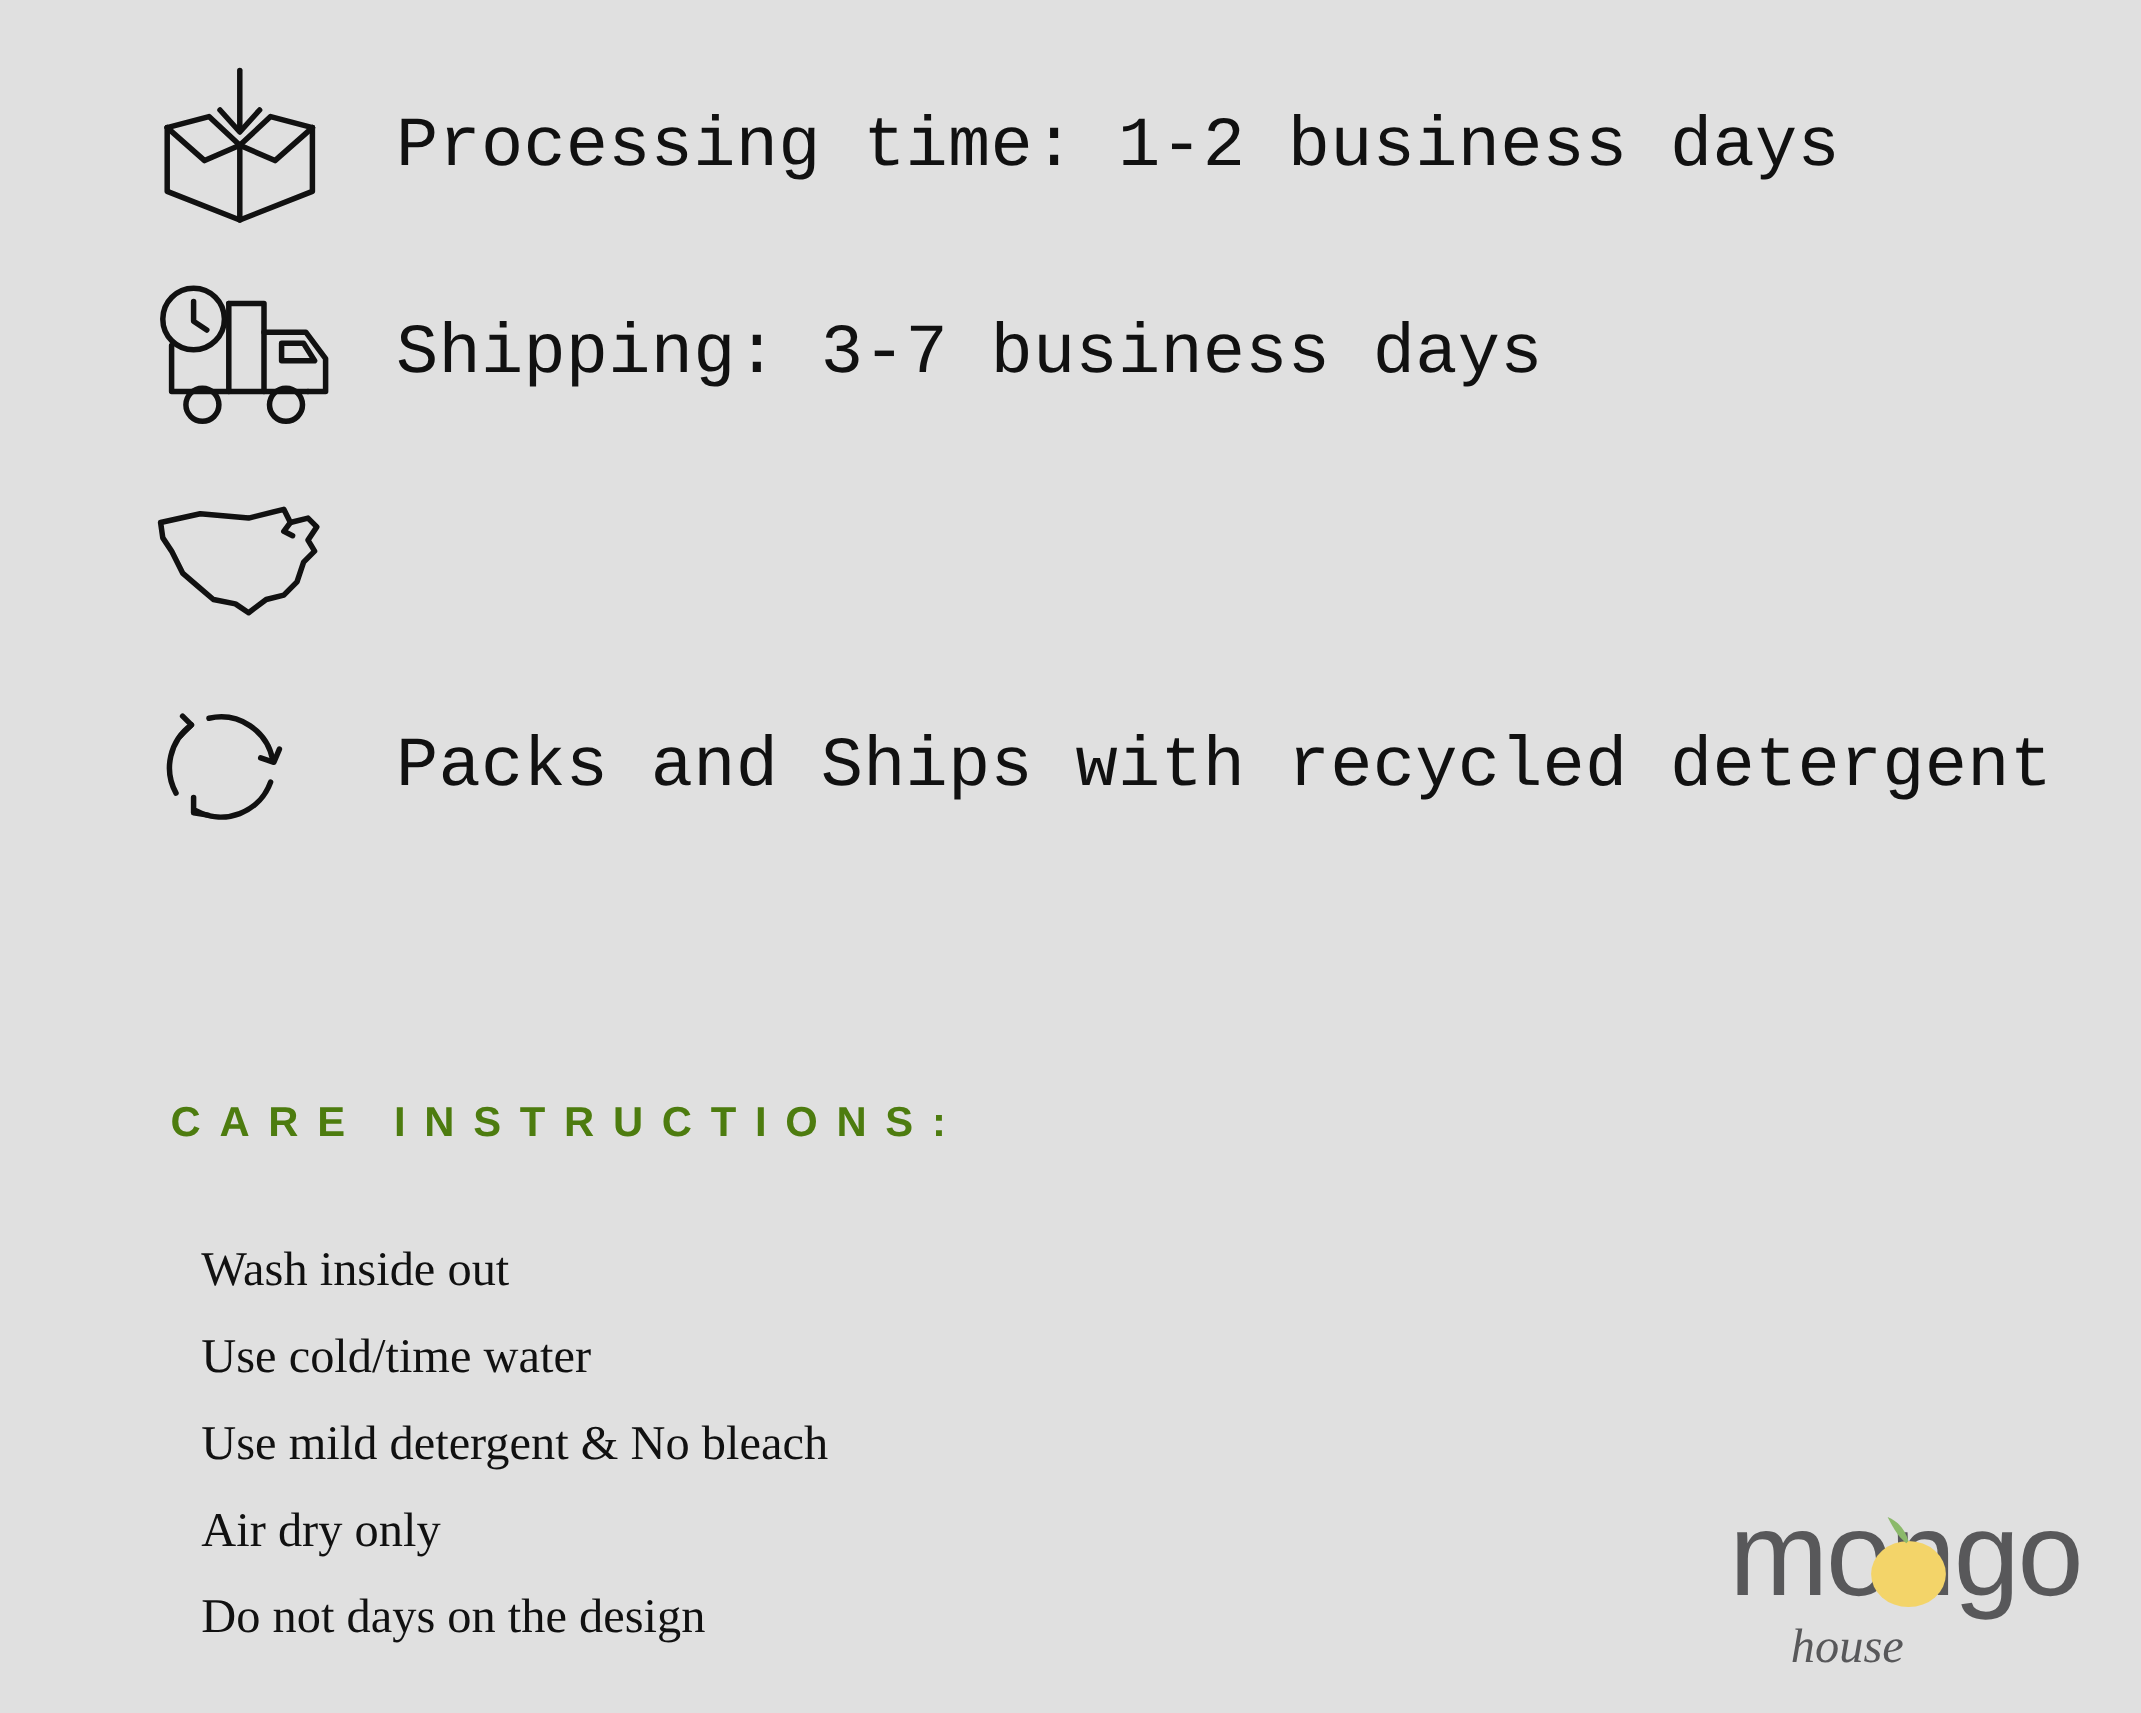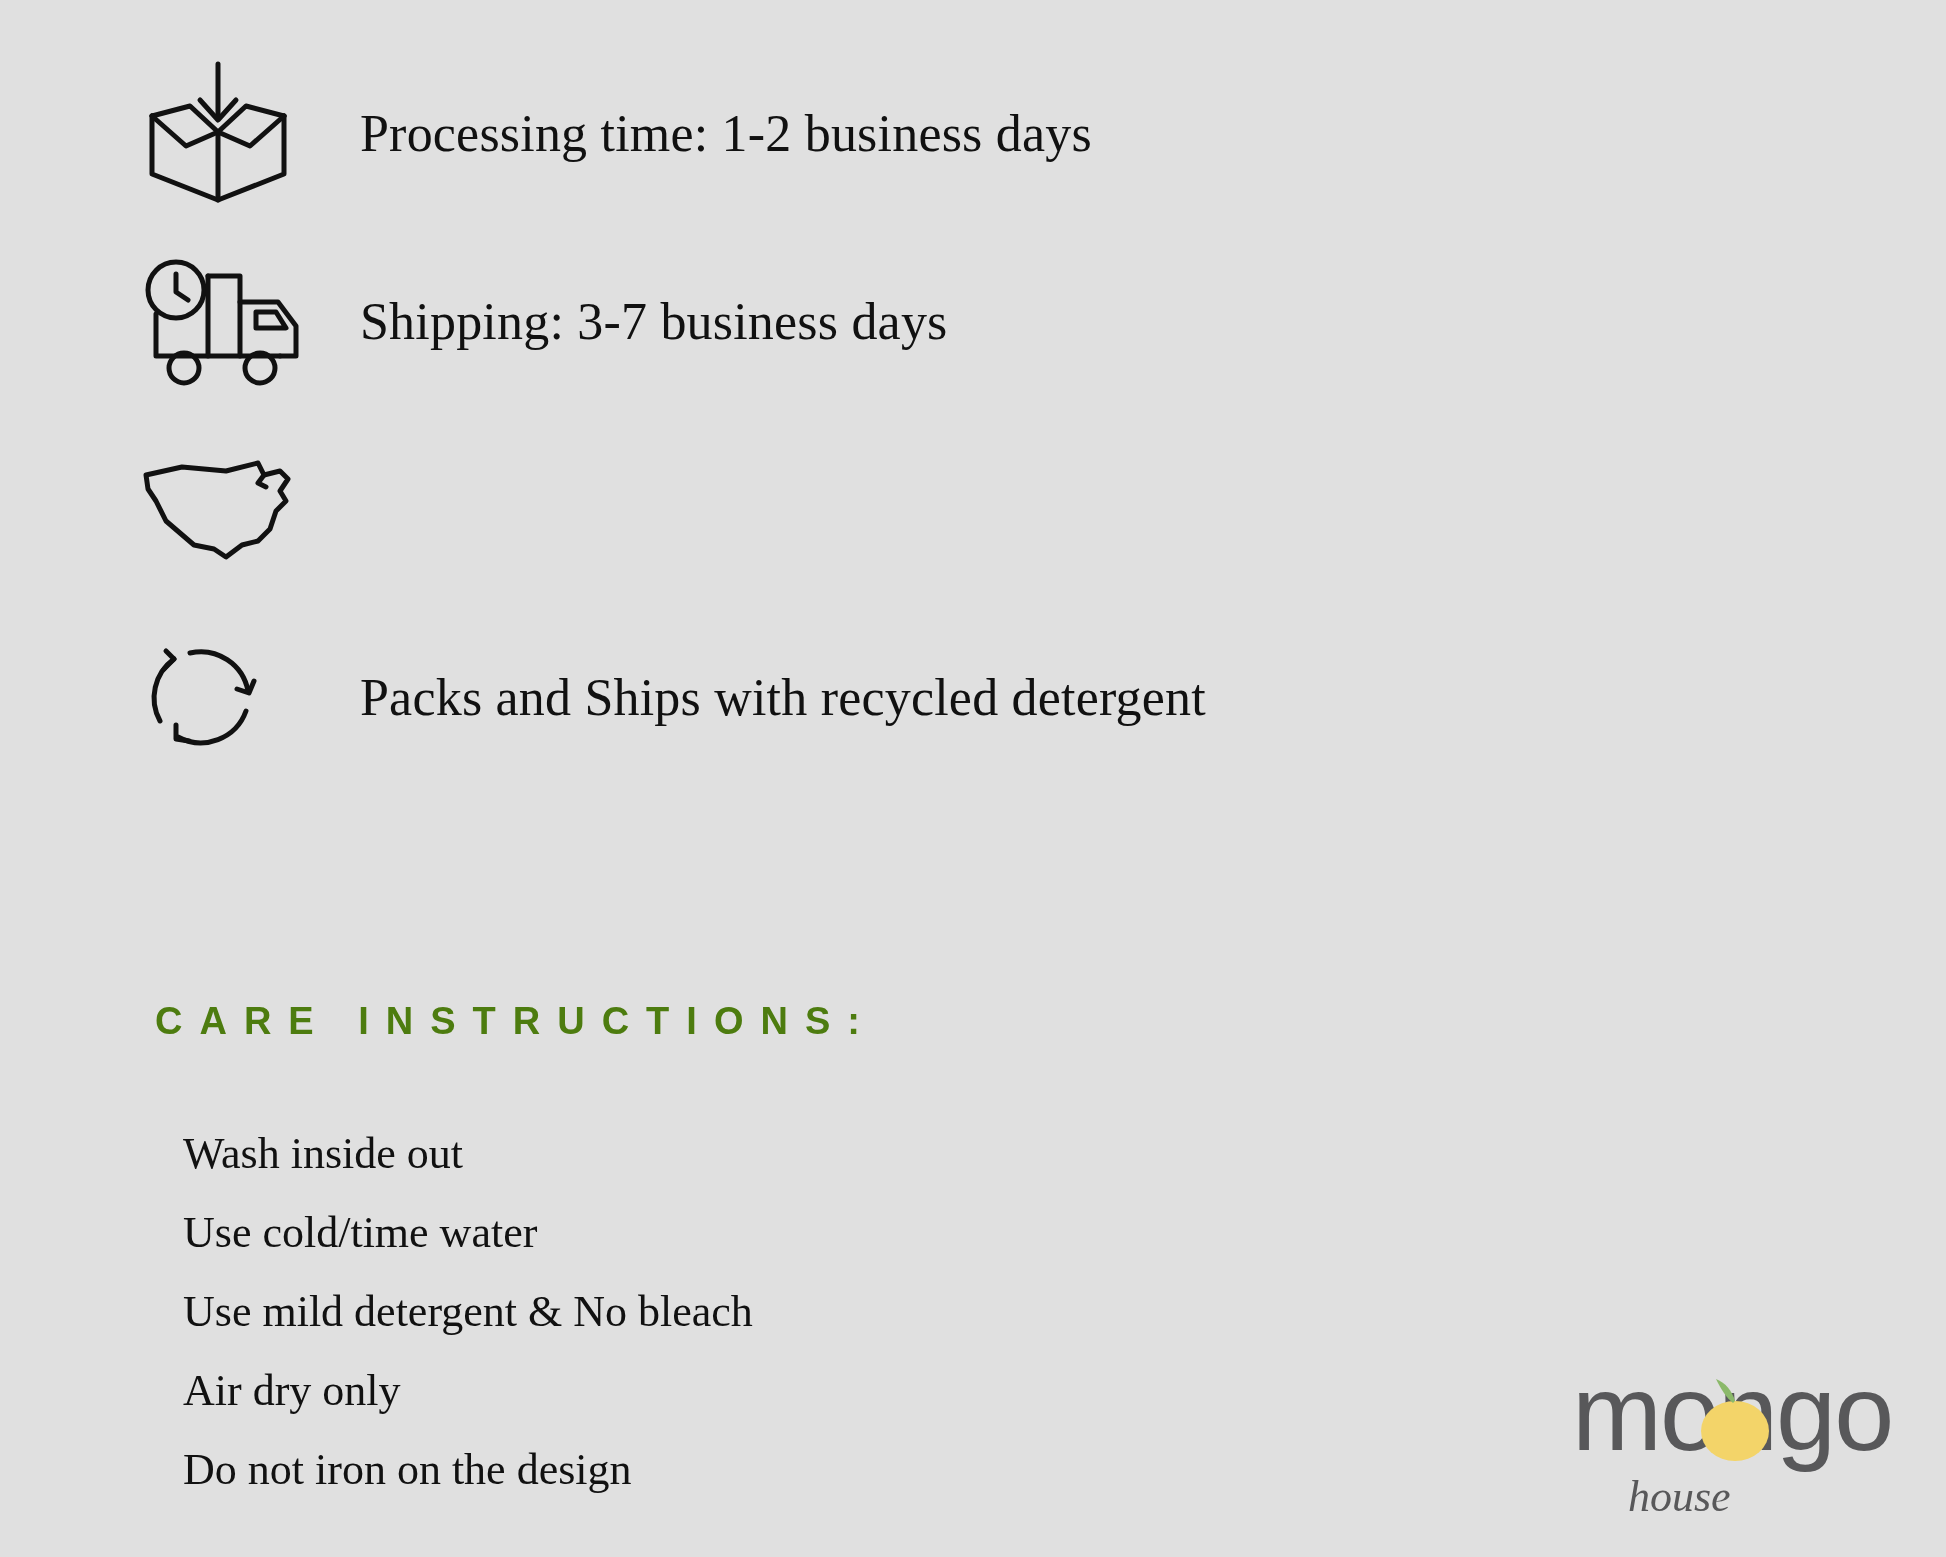--- a/index.html
+++ b/index.html
@@ -38,25 +38,25 @@
   }
   .feature-icon {
     width: 230px;
     min-width: 230px;
     margin-left: 130px;
     display: flex;
     align-items: center;
     justify-content: flex-start;
   }
   .feature-text {
-    font-size: 52px;
+    font-size: 64px;
     line-height: 1.1;
     color: #111111;
     letter-spacing: 0.2px;
-    font-family: Liberation Serif, serif;
+    font-family: Liberation Mono, monospace;
   }
 
   
   .care-heading {
     position: absolute;
     left: 155px;
     top: 1000px;
     font-family: "Liberation Sans", sans-serif;
     font-weight: bold;
     font-size: 38px;
@@ -177,21 +177,21 @@
 
   </div>
 
   <div class="care-heading">CARE INSTRUCTIONS:</div>
 
   <div class="care-list">
     <div class="care-item">Wash inside out</div>
     <div class="care-item">Use cold/time water</div>
     <div class="care-item">Use mild detergent &amp; No bleach</div>
     <div class="care-item">Air dry only</div>
-    <div class="care-item">Do not iron on the design</div>
+    <div class="care-item">Do not days on the design</div>
   </div>
 
   <div class="logo">
     <div class="logo-word">mongo</div>
     <div class="logo-mango">
       <svg width="94" height="92" viewBox="0 0 94 92">
         <ellipse cx="47" cy="58" rx="34" ry="30" fill="#f3d469"></ellipse>
         <path d="M47 28 C44 18 38 10 28 6 C34 18 38 24 45 30 Z" fill="#8bb96a"></path>
       </svg>
     </div>

